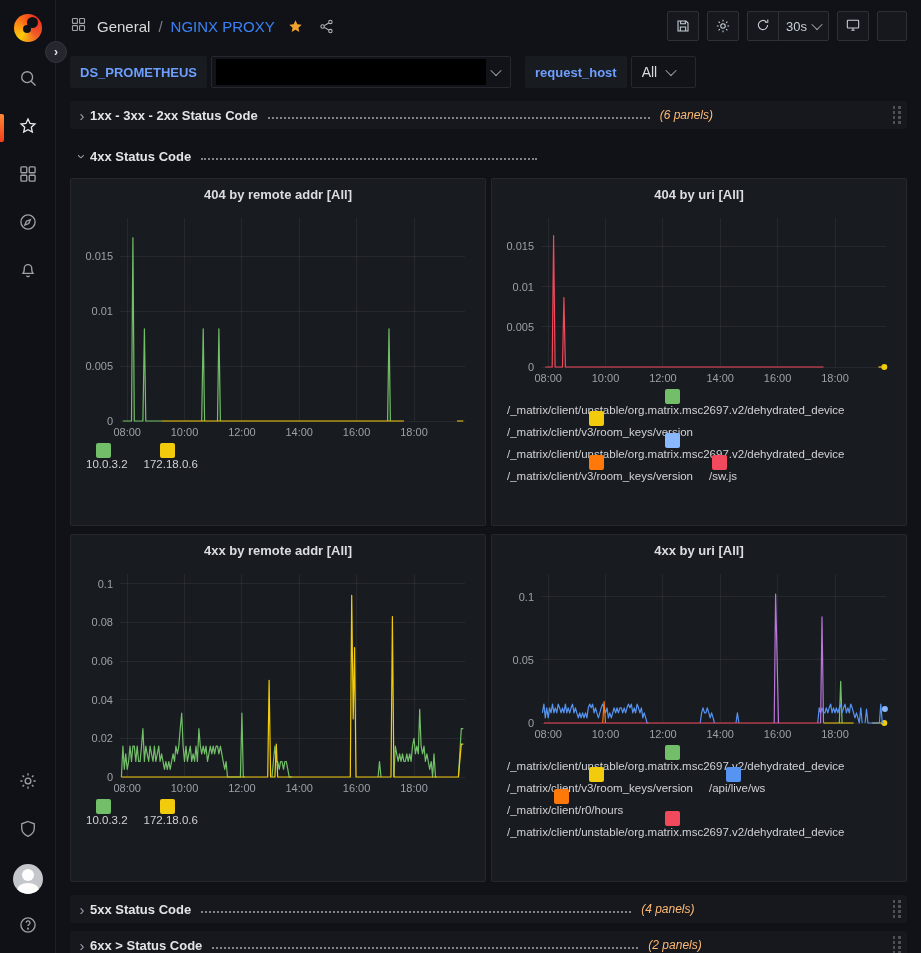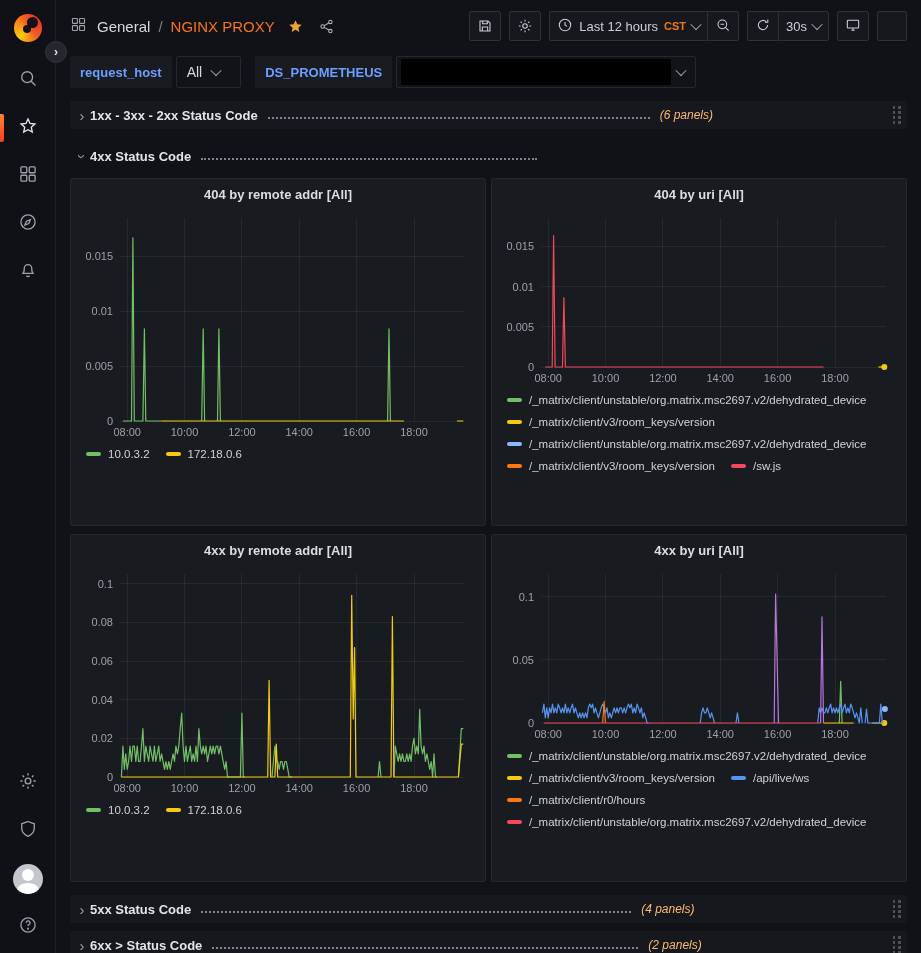--- a/index.html
+++ b/index.html
@@ -34,21 +34,21 @@
   .avatar-circle .body { position:absolute; width:22px; height:14px; border-radius:50% 50% 0 0; background:#fdfdfd; left:4px; top:19px; }
 
   
   .main { flex:1; display:flex; flex-direction:column; height:100%; overflow:hidden; }
 
   .topnav { height:52px; display:flex; align-items:center; padding:0 14px; gap:10px; }
   .topnav .crumb-ico svg { stroke:#9da1a8; fill:none; stroke-width:1.6; }
   .crumb { display:flex; align-items:center; gap:8px; font-size:15px; }
   .crumb .sec { color:#d8d9da; cursor:pointer; }
   .crumb .sep { color:#7b8087; }
-  .crumb .ttl { color:#f97316; }
+  .crumb .ttl { color:#3b82f6; }
   .icon-btn-plain { background:none; border:none; cursor:pointer; display:flex; align-items:center; padding:2px; }
   .star-fav svg { fill:#f0a32d; stroke:none; }
   .share svg { stroke:#b4b7bd; fill:none; stroke-width:1.5; }
   .topnav-right { margin-left:auto; display:flex; align-items:center; gap:8px; }
   .tbtn { height:30px; min-width:30px; padding:0 7px; display:flex; align-items:center; gap:6px;
     background:#16181d; border:1px solid #2c3235; border-radius:2px; color:#c7d0d9; font-size:13px;
     cursor:pointer; font-family:inherit; }
   .tbtn svg { stroke:#c7d0d9; fill:none; stroke-width:1.6; flex:0 0 auto; }
   .btn-group { display:flex; }
   .btn-group .tbtn:first-child { border-radius:2px 0 0 2px; border-right:none; }
@@ -88,21 +88,21 @@
     display:flex; flex-direction:column; padding:0 5px; overflow:hidden; }
   .panel-header { height:30px; display:flex; align-items:center; justify-content:center; cursor:pointer; flex:0 0 30px; }
   .panel-title { font-size:13px; font-weight:bold; color:#dcdde2; }
   .chart-svg { display:block; }
   svg text { fill:#9da1a8; font-size:11px; font-family:"Liberation Sans",sans-serif; }
   svg .grid { stroke:rgba(204,204,220,0.08); shape-rendering:crispEdges; }
   svg .ty { text-anchor:end; }
   svg .tx { text-anchor:middle; }
   .legend { flex:1; overflow:hidden; display:flex; flex-wrap:wrap; align-content:flex-start;
     padding:2px 4px 0 10px; }
-  .legend-item { display:flex; align-items:center; height:22px; margin-right:16px; cursor:pointer; }
+  .legend-item { display:flex; align-items:center; height:22px; margin-right:16px; cursor:pointer;flex-direction:column; }
   .swatch { width:15px; height:4px; border-radius:2px; margin-right:7px; flex:0 0 15px; }
   .lname { font-size:11.5px; color:#d0d2d6; white-space:nowrap; }
 </style>
 </head>
 <body>
 
 <aside class="sidebar">
   <div class="logo-wrap">
       <div class="glogo"></div>
     </div>
@@ -204,37 +204,20 @@
           </svg>
         </button>
       <button class="tbtn">
           <svg width="16" height="16" viewBox="0 0 24 24">
             <circle cx="12" cy="12" r="3.4"></circle>
             <path d="M12 2.8v2.6M12 18.6v2.6M2.8 12h2.6M18.6 12h2.6M5.4 5.4l1.9 1.9M16.7 16.7l1.9 1.9M18.6 5.4l-1.9 1.9M7.3 16.7l-1.9 1.9"></path>
           </svg>
         </button>
       <div class="btn-group">
         <button class="tbtn">
-          <span><svg width="16" height="16" viewBox="0 0 24 24">
-                <circle cx="12" cy="12" r="8.5"></circle>
-                <path d="M12 7.5V12l3 2"></path>
-              </svg></span>
-          <span>Last 12 hours</span>
-          <span class="tz">CST</span>
-          <span class="caret"></span>
-        </button>
-        <button class="tbtn">
-            <span><svg width="16" height="16" viewBox="0 0 24 24">
-                <circle cx="11" cy="11" r="6.5"></circle>
-                <path d="M15.8 15.8L20.5 20.5M8.3 11h5.4"></path>
-              </svg></span>
-          </button>
-      </div>
-      <div class="btn-group">
-        <button class="tbtn">
             <span><svg width="16" height="16" viewBox="0 0 24 24">
                 <path d="M18.9 12a6.9 6.9 0 1 1-2-4.85"></path>
                 <path d="M19.2 3.6v4.2H15"></path>
               </svg></span>
           </button>
         <button class="tbtn">
           <span>30s</span>
           <span class="caret"></span>
         </button>
       </div>
@@ -245,30 +228,30 @@
             </svg></span>
         </button>
       <button class="tbtn">
           <span><span class="kebab-dot"></span><span class="kebab-dot"></span><span class="kebab-dot"></span></span>
         </button>
     </div>
   </header>
 
   <div class="submenu">
     <div class="var-group">
+      <div class="var-label">DS_PROMETHEUS</div>
+      <div class="var-select">
+        <div class="redacted"></div>
+        <span class="caret"></span>
+      </div>
+    </div>
+    <div class="var-group">
       <div class="var-label">request_host</div>
       <div class="var-select small">
         <span>All</span>
-        <span class="caret"></span>
-      </div>
-    </div>
-    <div class="var-group">
-      <div class="var-label">DS_PROMETHEUS</div>
-      <div class="var-select">
-        <div class="redacted"></div>
         <span class="caret"></span>
       </div>
     </div>
   </div>
 
   <div class="dash">
 
     <div class="row-head collapsed mt6">
       <span class="row-chev">›</span>
       <span class="row-title">1xx - 3xx - 2xx Status Code</span>

